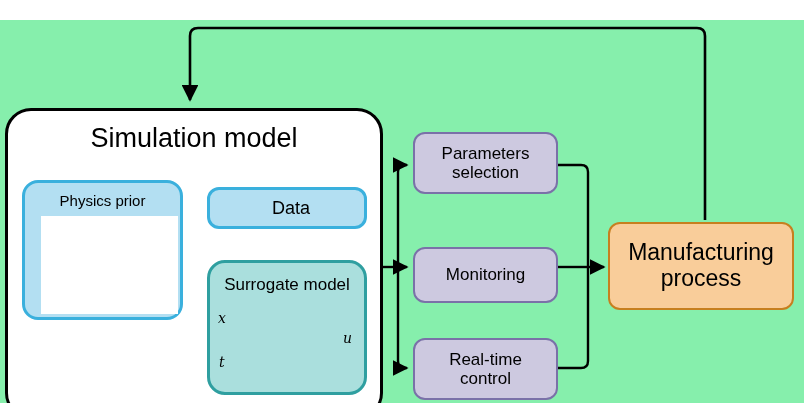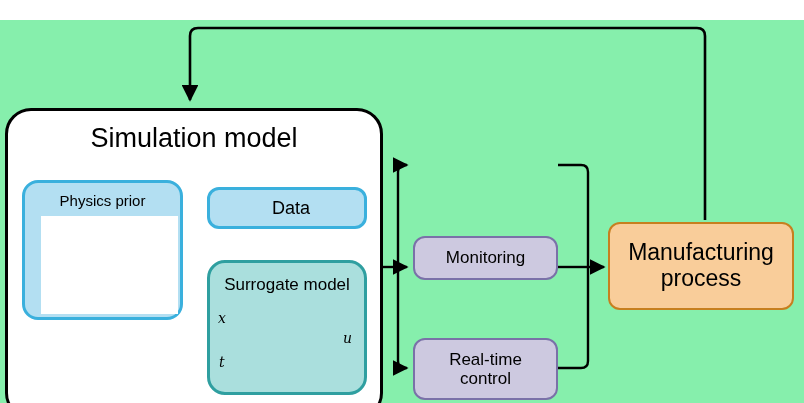--- a/index.html
+++ b/index.html
@@ -139,21 +139,21 @@
   
   .task-box {
     border: 2px solid #7a71a8;
     border-radius: 12px;
     background: #cdc9e0;
     font-size: 17px;
     left: 413px;
     width: 145px;
   }
   #task-params { top: 112px; height: 62px; }
-  #task-monitoring { top: 216px; height: 44px; }
+  #task-monitoring { top: 227px; height: 56px; }
   #task-control { top: 318px; height: 62px; }
 
   
   #mfg-box {
     left: 608px;
     top: 202px;
     width: 186px;
     height: 88px;
     border: 2px solid #c77f1f;
     border-radius: 12px;
@@ -240,20 +240,25 @@
 
   <div class="node" id="data-box">Data</div>
 
   <div class="node" id="surrogate-box"></div>
   <div id="surrogate-label">Surrogate model</div>
 
   <div class="nn-var" id="nn-x">x</div>
   <div class="nn-var" id="nn-t">t</div>
   <div class="nn-var" id="nn-u">u</div>
 
+  <div class="node task-box" id="task-params">
+    <span>
+      <span>Parameters</span><br><span>selection</span>
+    </span>
+  </div>
 
   <div class="node task-box" id="task-monitoring">
     <span>Monitoring</span>
   </div>
 
   <div class="node" id="mfg-box">
     <span>
       <span>Manufacturing</span><br><span>process</span>
     </span>
   </div>

